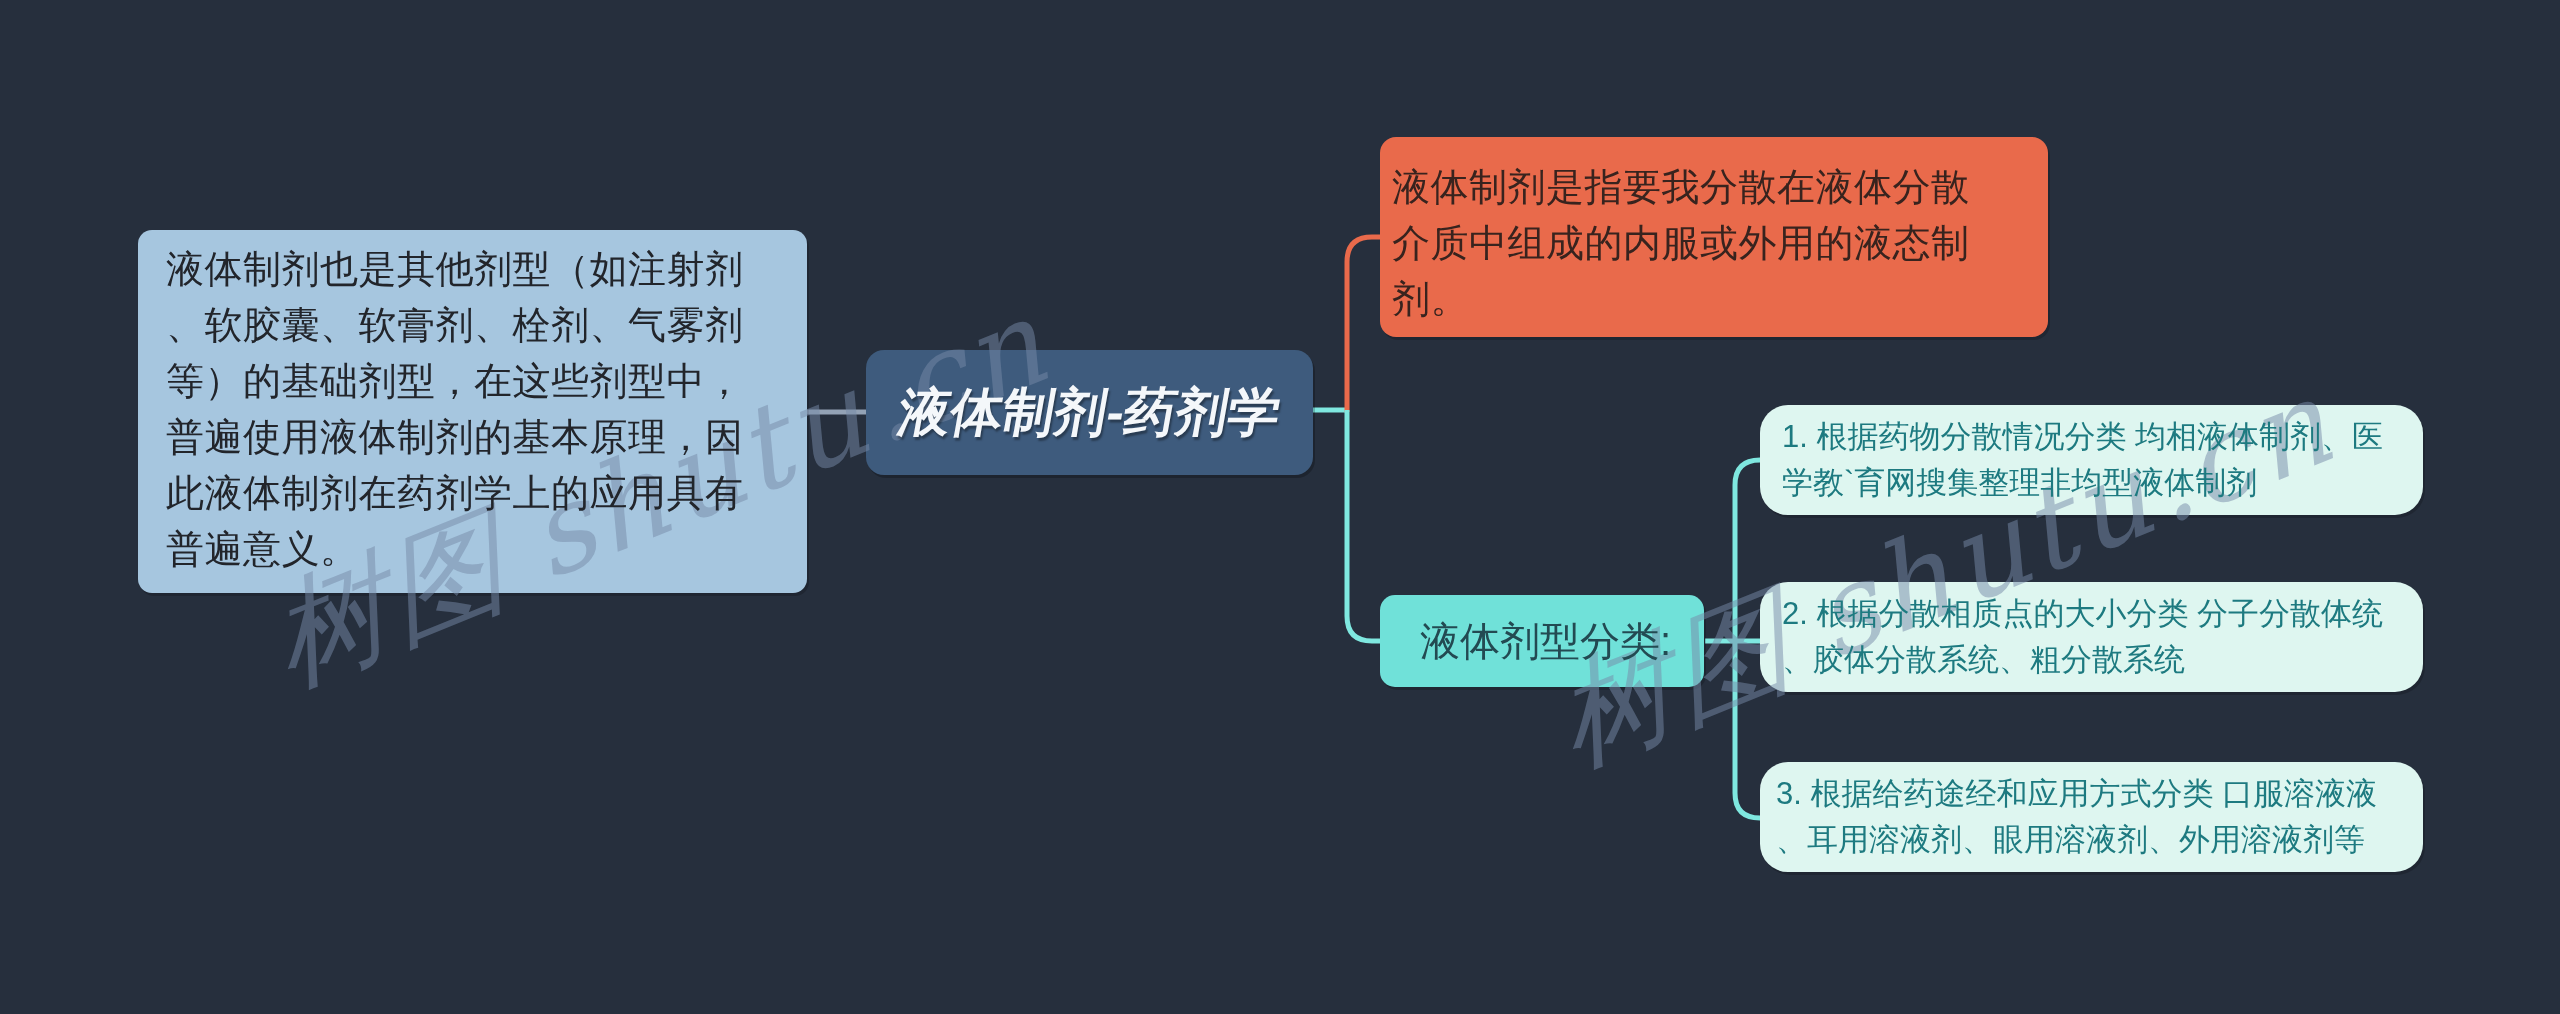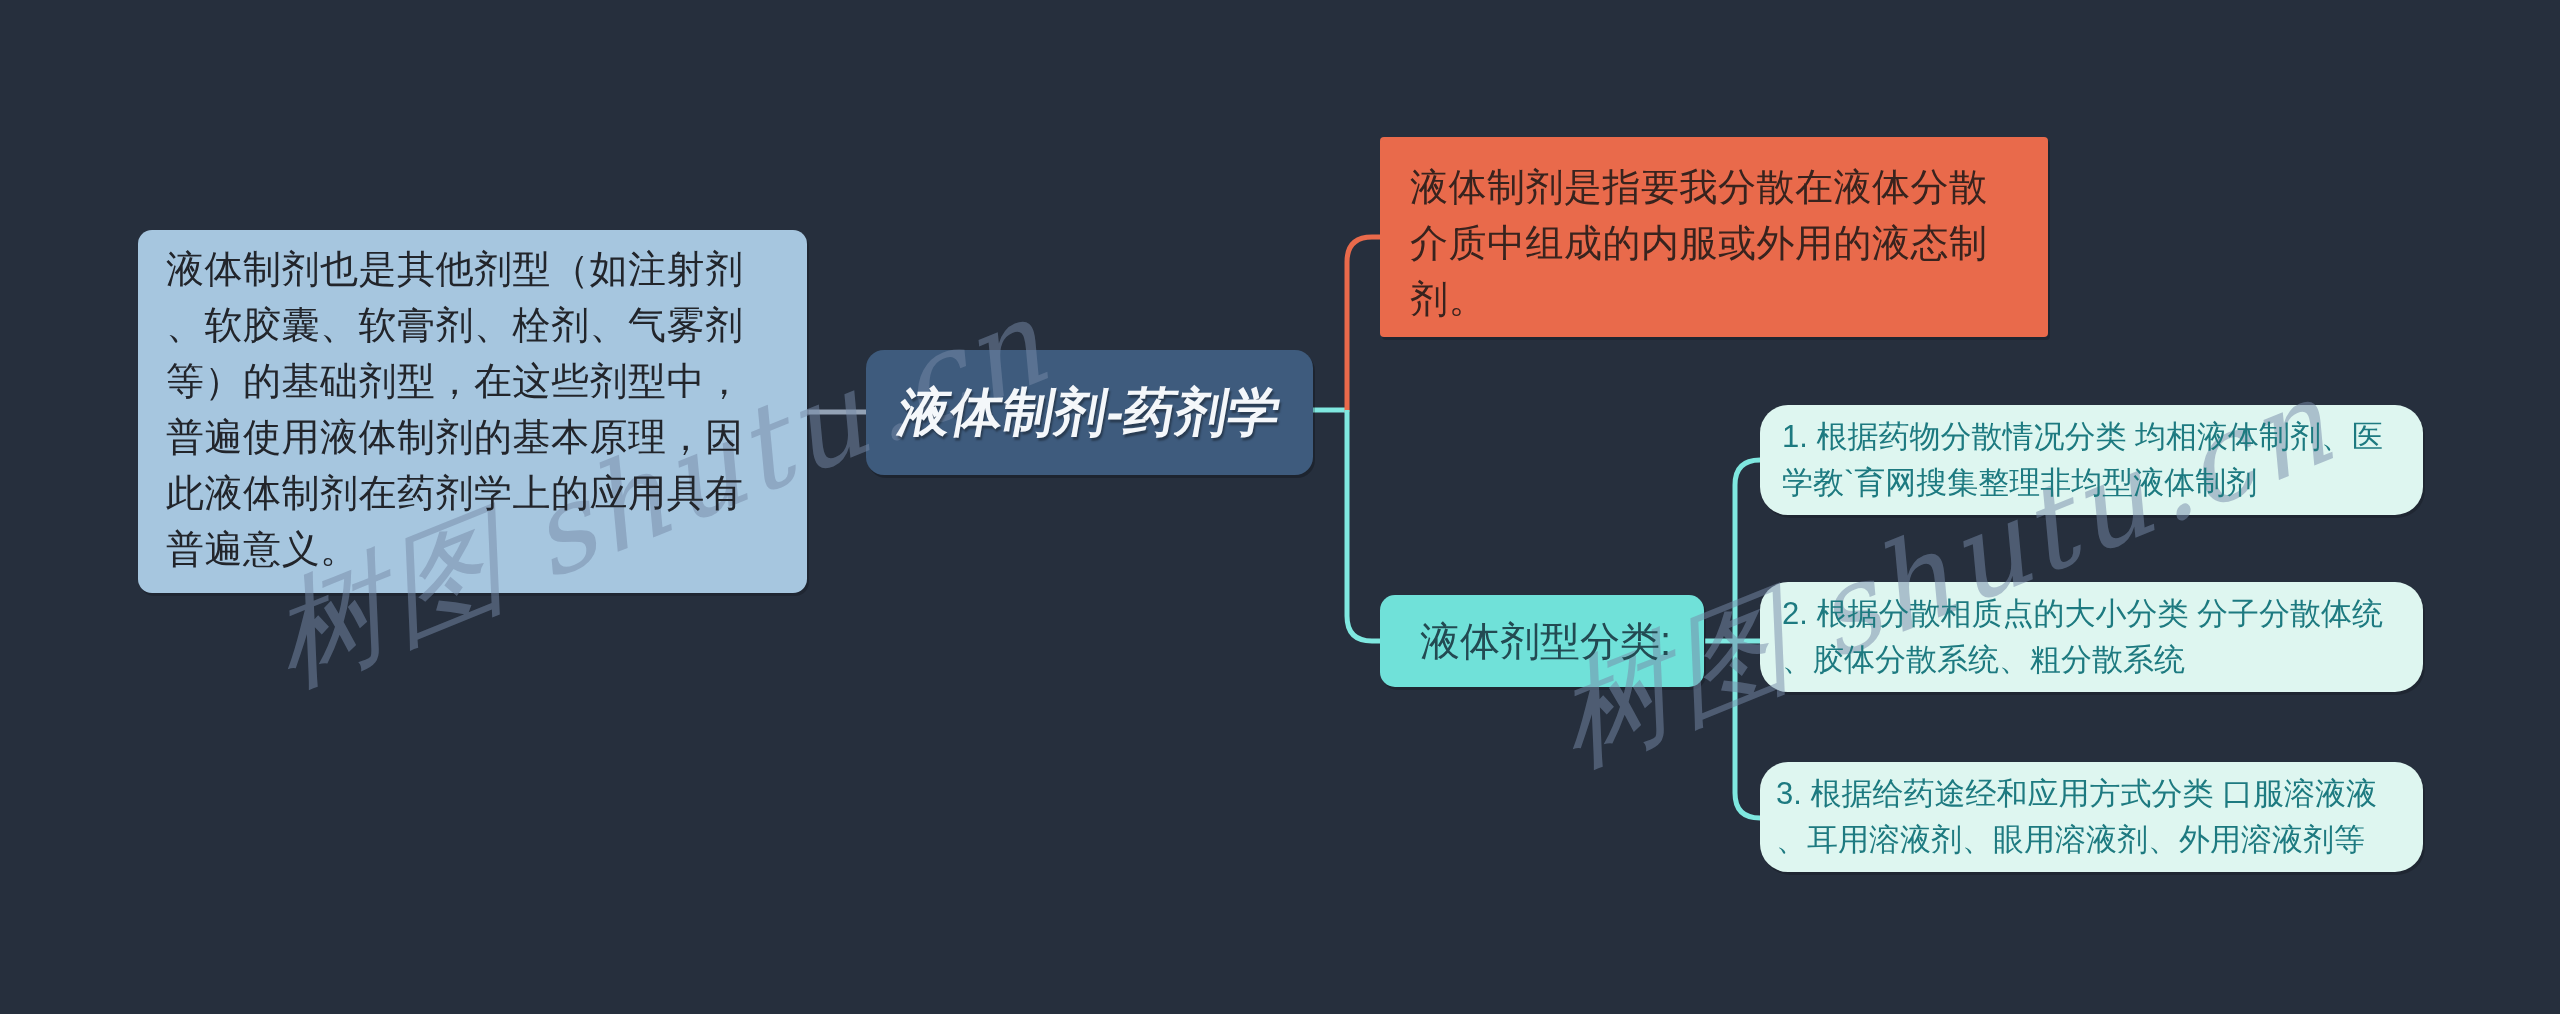--- a/index.html
+++ b/index.html
@@ -63,22 +63,22 @@
     white-space: nowrap;
     display: inline-block;
     transform: skewX(-10deg);
     text-shadow: 2px 3px 2px rgba(0,0,0,0.35);
   }
   
   .definition-note {
     left: 1380px; top: 137px;
     width: 668px; height: 200px;
     background: #e96a4b;
-    border-radius: 4px;
-    padding: 22px 30px;
+    border-radius: 16px;
+    padding: 22px 12px;
     box-shadow: 2px 3px 0 rgba(0,0,0,0.18);
   }
   .definition-note .txt {
     font-size: 38px;
     line-height: 56px;
     color: #38231e;
     letter-spacing: 0.5px;
   }
   
   .classification-node {

